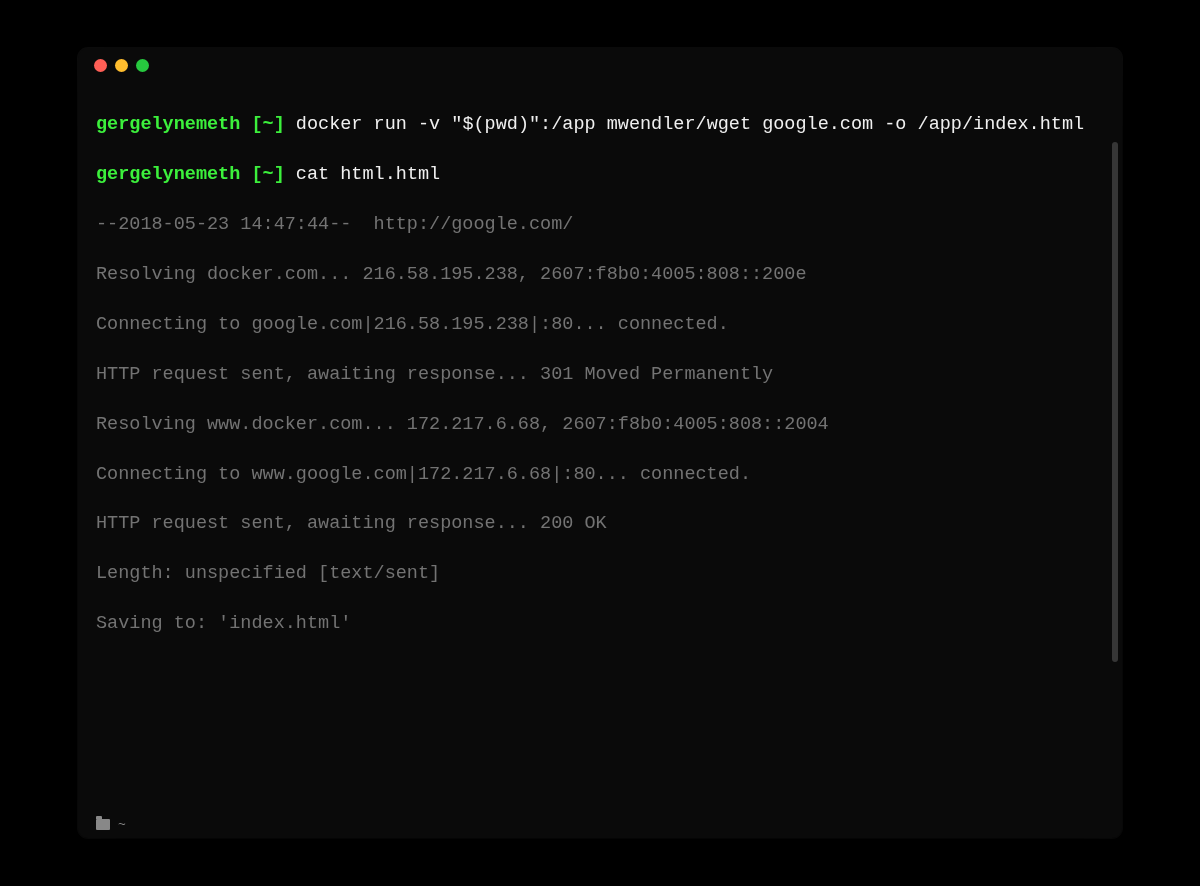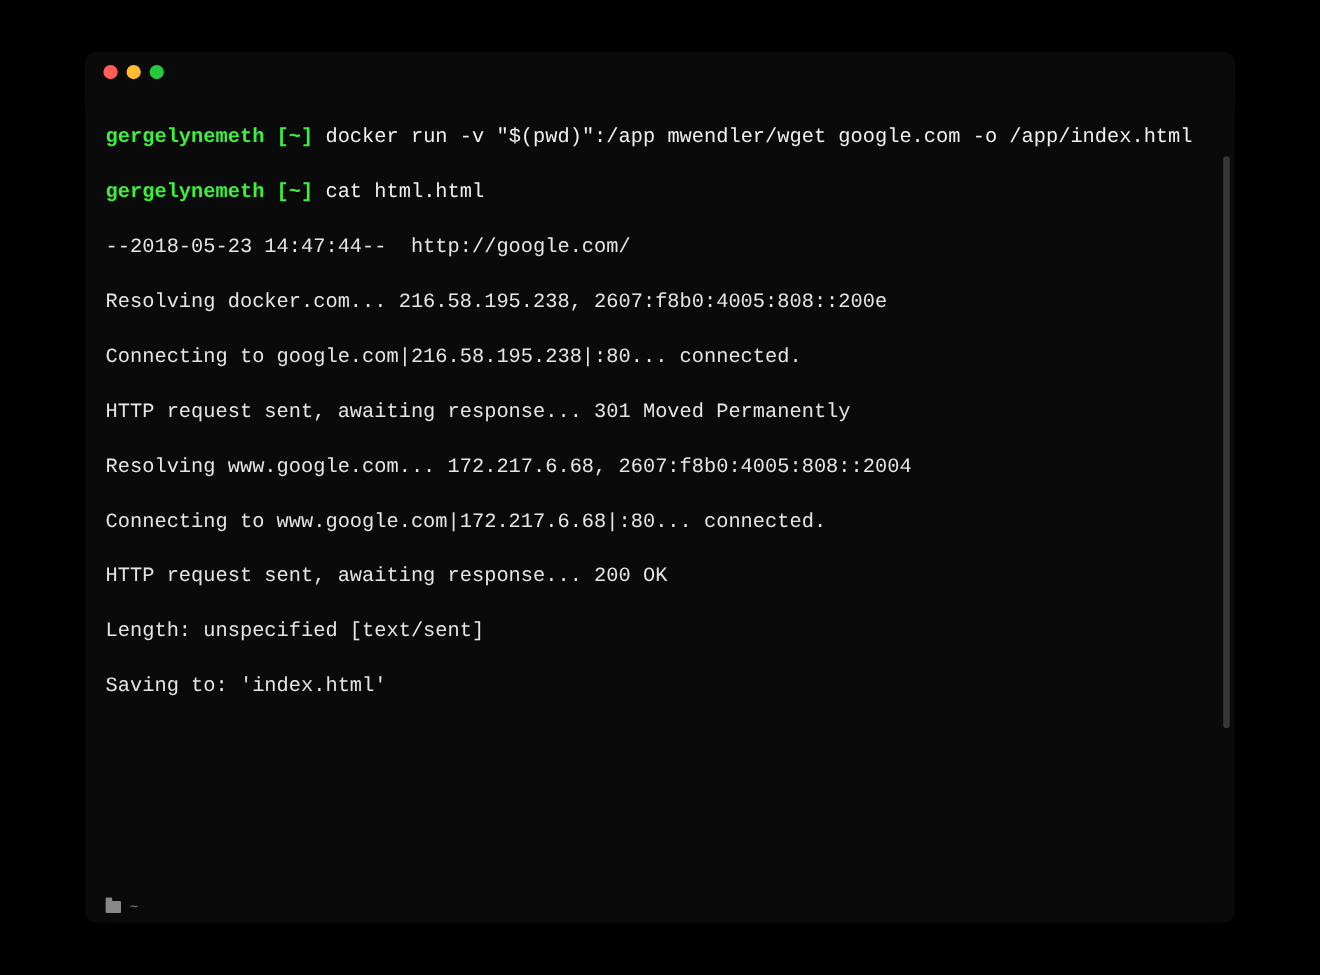--- a/index.html
+++ b/index.html
@@ -69,21 +69,21 @@
     .prompt-path {
       color: #3cf03c;
       font-weight: bold;
     }
     
     .cmd-text {
       color: #f0f0f0;
     }
     
     .output-line {
-      color: #e5e5e5;
+      color: #737373;
     }
     
     .blank-line {
       height: 1.35em;
     }
     
     .statusbar {
       height: 28px;
       display: flex;
       align-items: center;
@@ -133,21 +133,21 @@
     <div class="traffic-light tl-green"></div>
   </div>
 
   <div class="terminal-body">
 <div><span class="prompt-user">gergelynemeth</span> <span class="prompt-path">[~]</span> <span class="cmd-text">docker run -v "$(pwd)":/app mwendler/wget google.com -o /app/index.html</span></div>
 <div><span class="prompt-user">gergelynemeth</span> <span class="prompt-path">[~]</span> <span class="cmd-text">cat html.html</span></div>
 <div class="output-line">--2018-05-23 14:47:44--  http://google.com/</div>
 <div class="output-line">Resolving docker.com... 216.58.195.238, 2607:f8b0:4005:808::200e</div>
 <div class="output-line">Connecting to google.com|216.58.195.238|:80... connected.</div>
 <div class="output-line">HTTP request sent, awaiting response... 301 Moved Permanently</div>
-<div class="output-line">Resolving www.google.com... 172.217.6.68, 2607:f8b0:4005:808::2004</div>
+<div class="output-line">Resolving www.docker.com... 172.217.6.68, 2607:f8b0:4005:808::2004</div>
 <div class="output-line">Connecting to www.google.com|172.217.6.68|:80... connected.</div>
 <div class="output-line">HTTP request sent, awaiting response... 200 OK</div>
 <div class="output-line">Length: unspecified [text/sent]</div>
 <div class="output-line">Saving to: 'index.html'</div>
 <div class="blank-line"></div>
 
 
 
 
 

